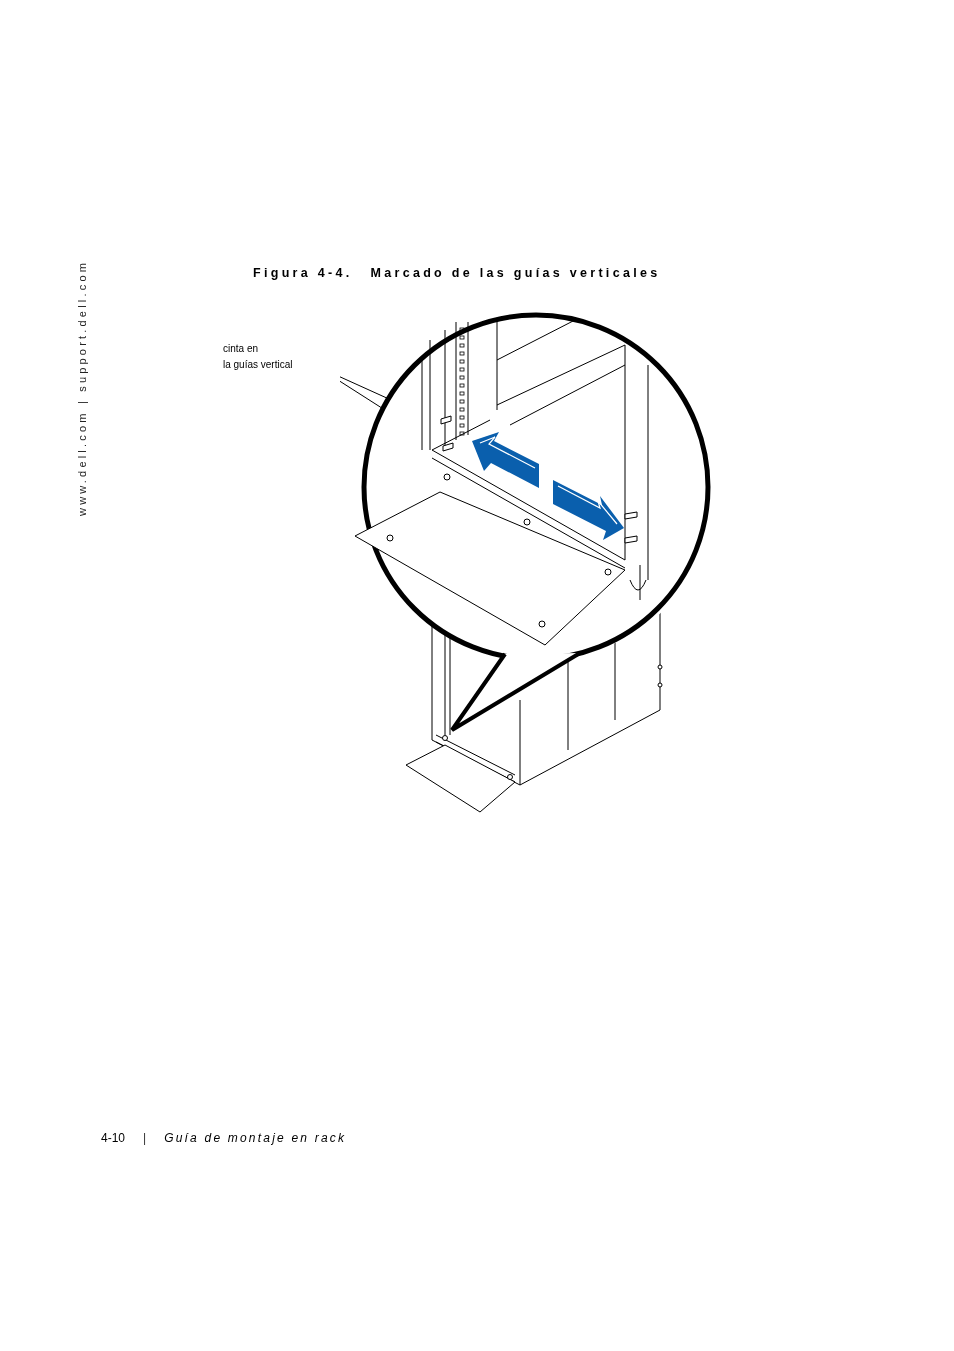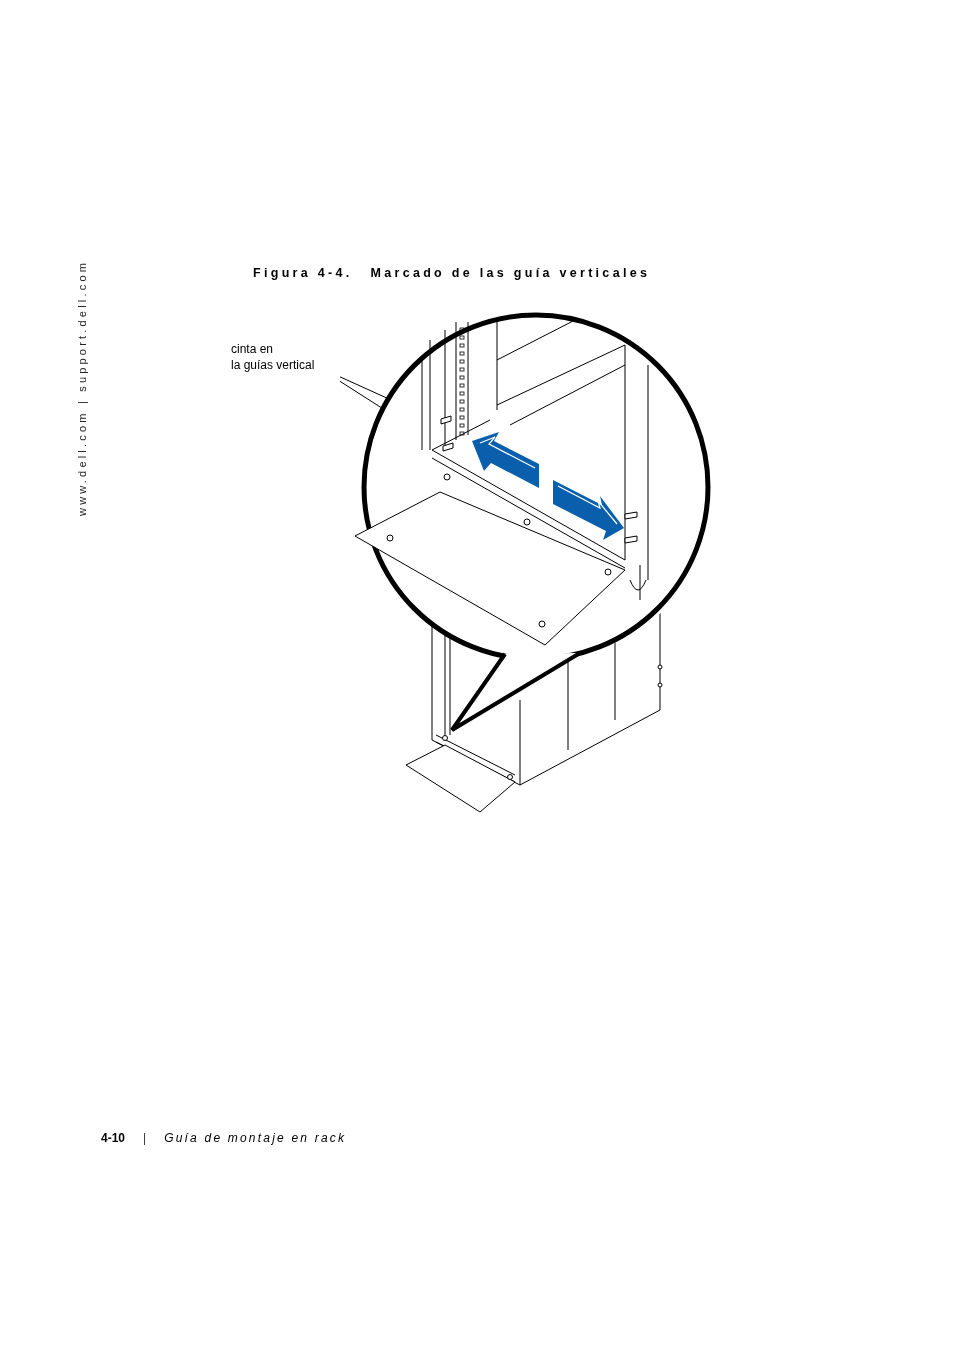--- a/index.html
+++ b/index.html
@@ -1,33 +1,33 @@
 <!DOCTYPE html>
 <html><head>
   <meta charset="utf-8">
   <style>
     html, body { margin: 0; padding: 0; background: #ffffff; }
     body { width: 954px; height: 1351px; position: relative; overflow: hidden; font-family: "Liberation Sans", "DejaVu Sans", sans-serif; color: #000; }
     .side-url { position: absolute; left: 76px; top: 516px; transform-origin: left top; transform: rotate(-90deg); font-size: 11px; letter-spacing: 3.2px; white-space: nowrap; color: #222; }
     .fig-title { position: absolute; left: 217px; top: 266px; font-size: 12.5px; font-weight: bold; letter-spacing: 3.3px; white-space: nowrap; }
     .fig-title .num { margin-right: 18px; padding-left: 36px; }
     .illustration { position: absolute; left: 340px; top: 300px; width: 400px; height: 520px; }
-    .callout { position: absolute; left: 231px; top: 341px; font-size: 12px; line-height: 16px; white-space: nowrap; }
+    .callout { position: absolute; left: 223px; top: 341px; font-size: 10px; line-height: 16px; white-space: nowrap; }
     .footer { position: absolute; left: 101px; top: 1131px; font-size: 12px; white-space: nowrap; }
-    .footer .page { font-weight: bold; }
+    .footer .page { font-weight: normal; }
     .footer .sep { margin: 0 18px 0 18px; color: #333; }
     .footer .title { letter-spacing: 2.2px; font-style: italic; }
   </style>
 </head>
 <body>
 
 <div class="side-url">www.dell.com | support.dell.com</div>
 
 <div class="fig-title">
-  <span class="num">Figura 4-4.</span><span>Marcado de las guía verticales</span>
+  <span class="num">Figura 4-4.</span><span>Marcado de las guías verticales</span>
 </div>
 
 <div class="callout">
   <div>cinta en</div>
   <div>la guías vertical</div>
 </div>
 
 <svg class="illustration" viewBox="340 300 400 520" xmlns="http://www.w3.org/2000/svg">
 
   <g stroke="#000" stroke-width="1" fill="none">

